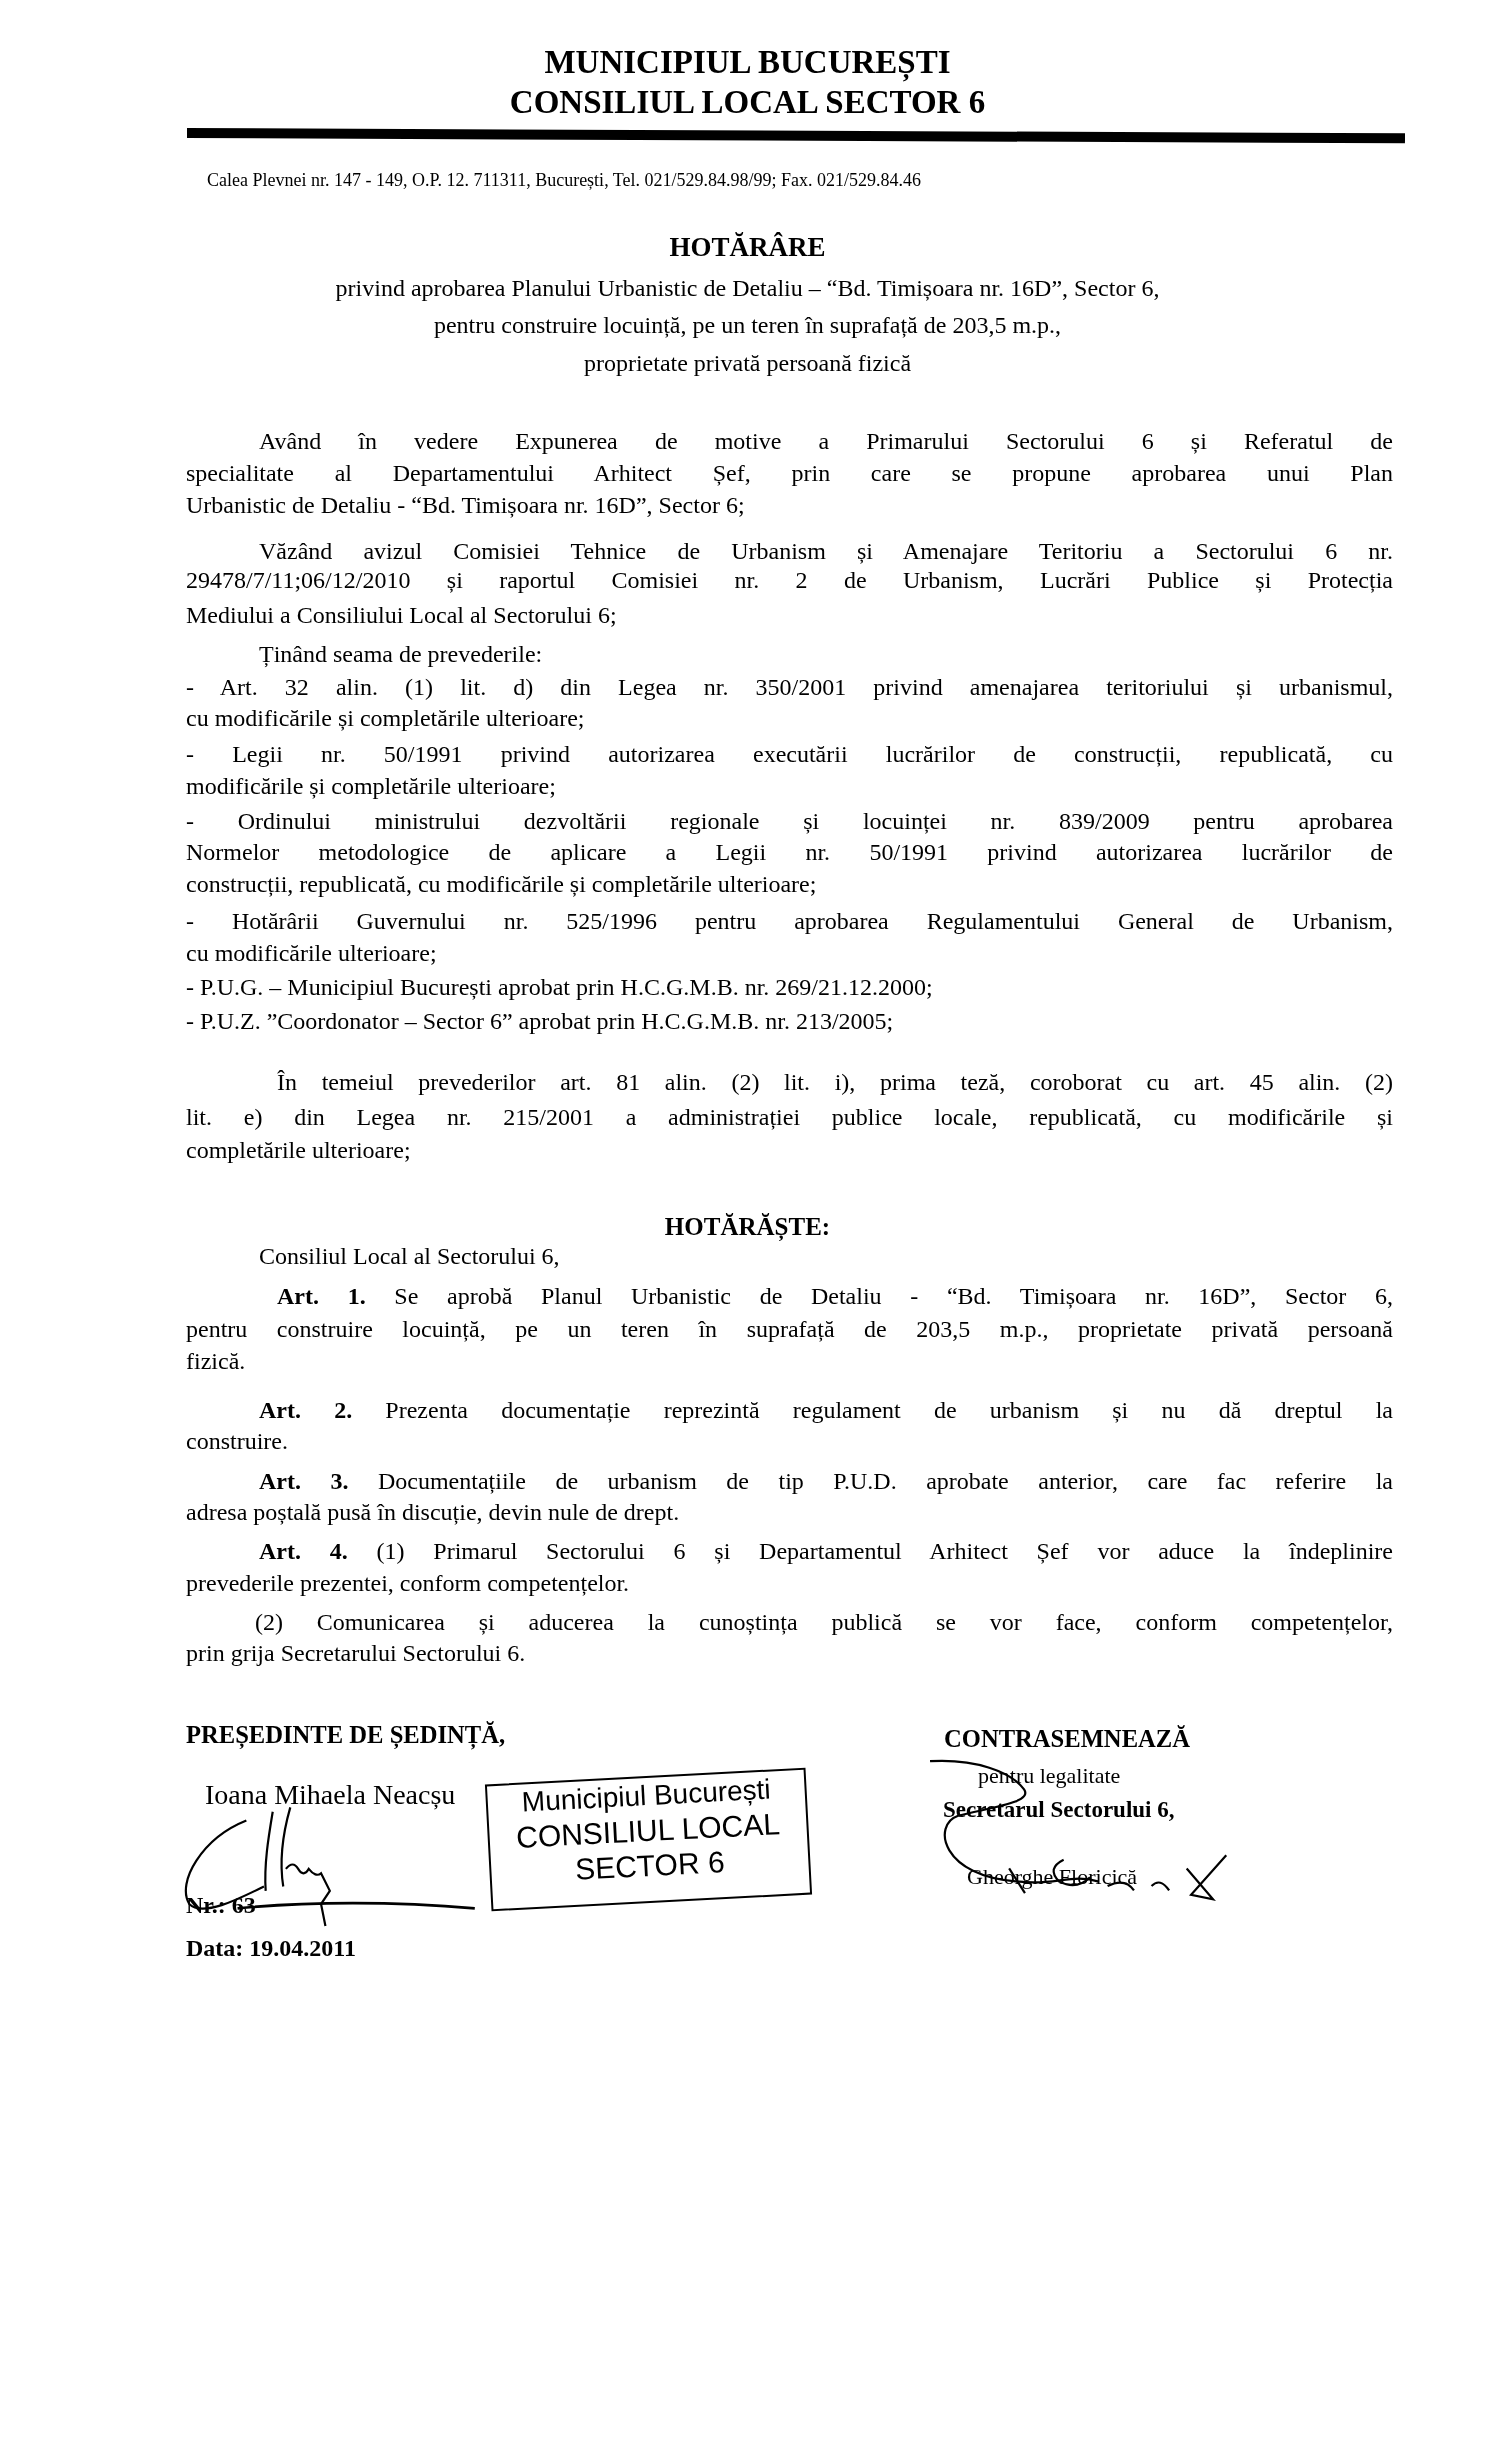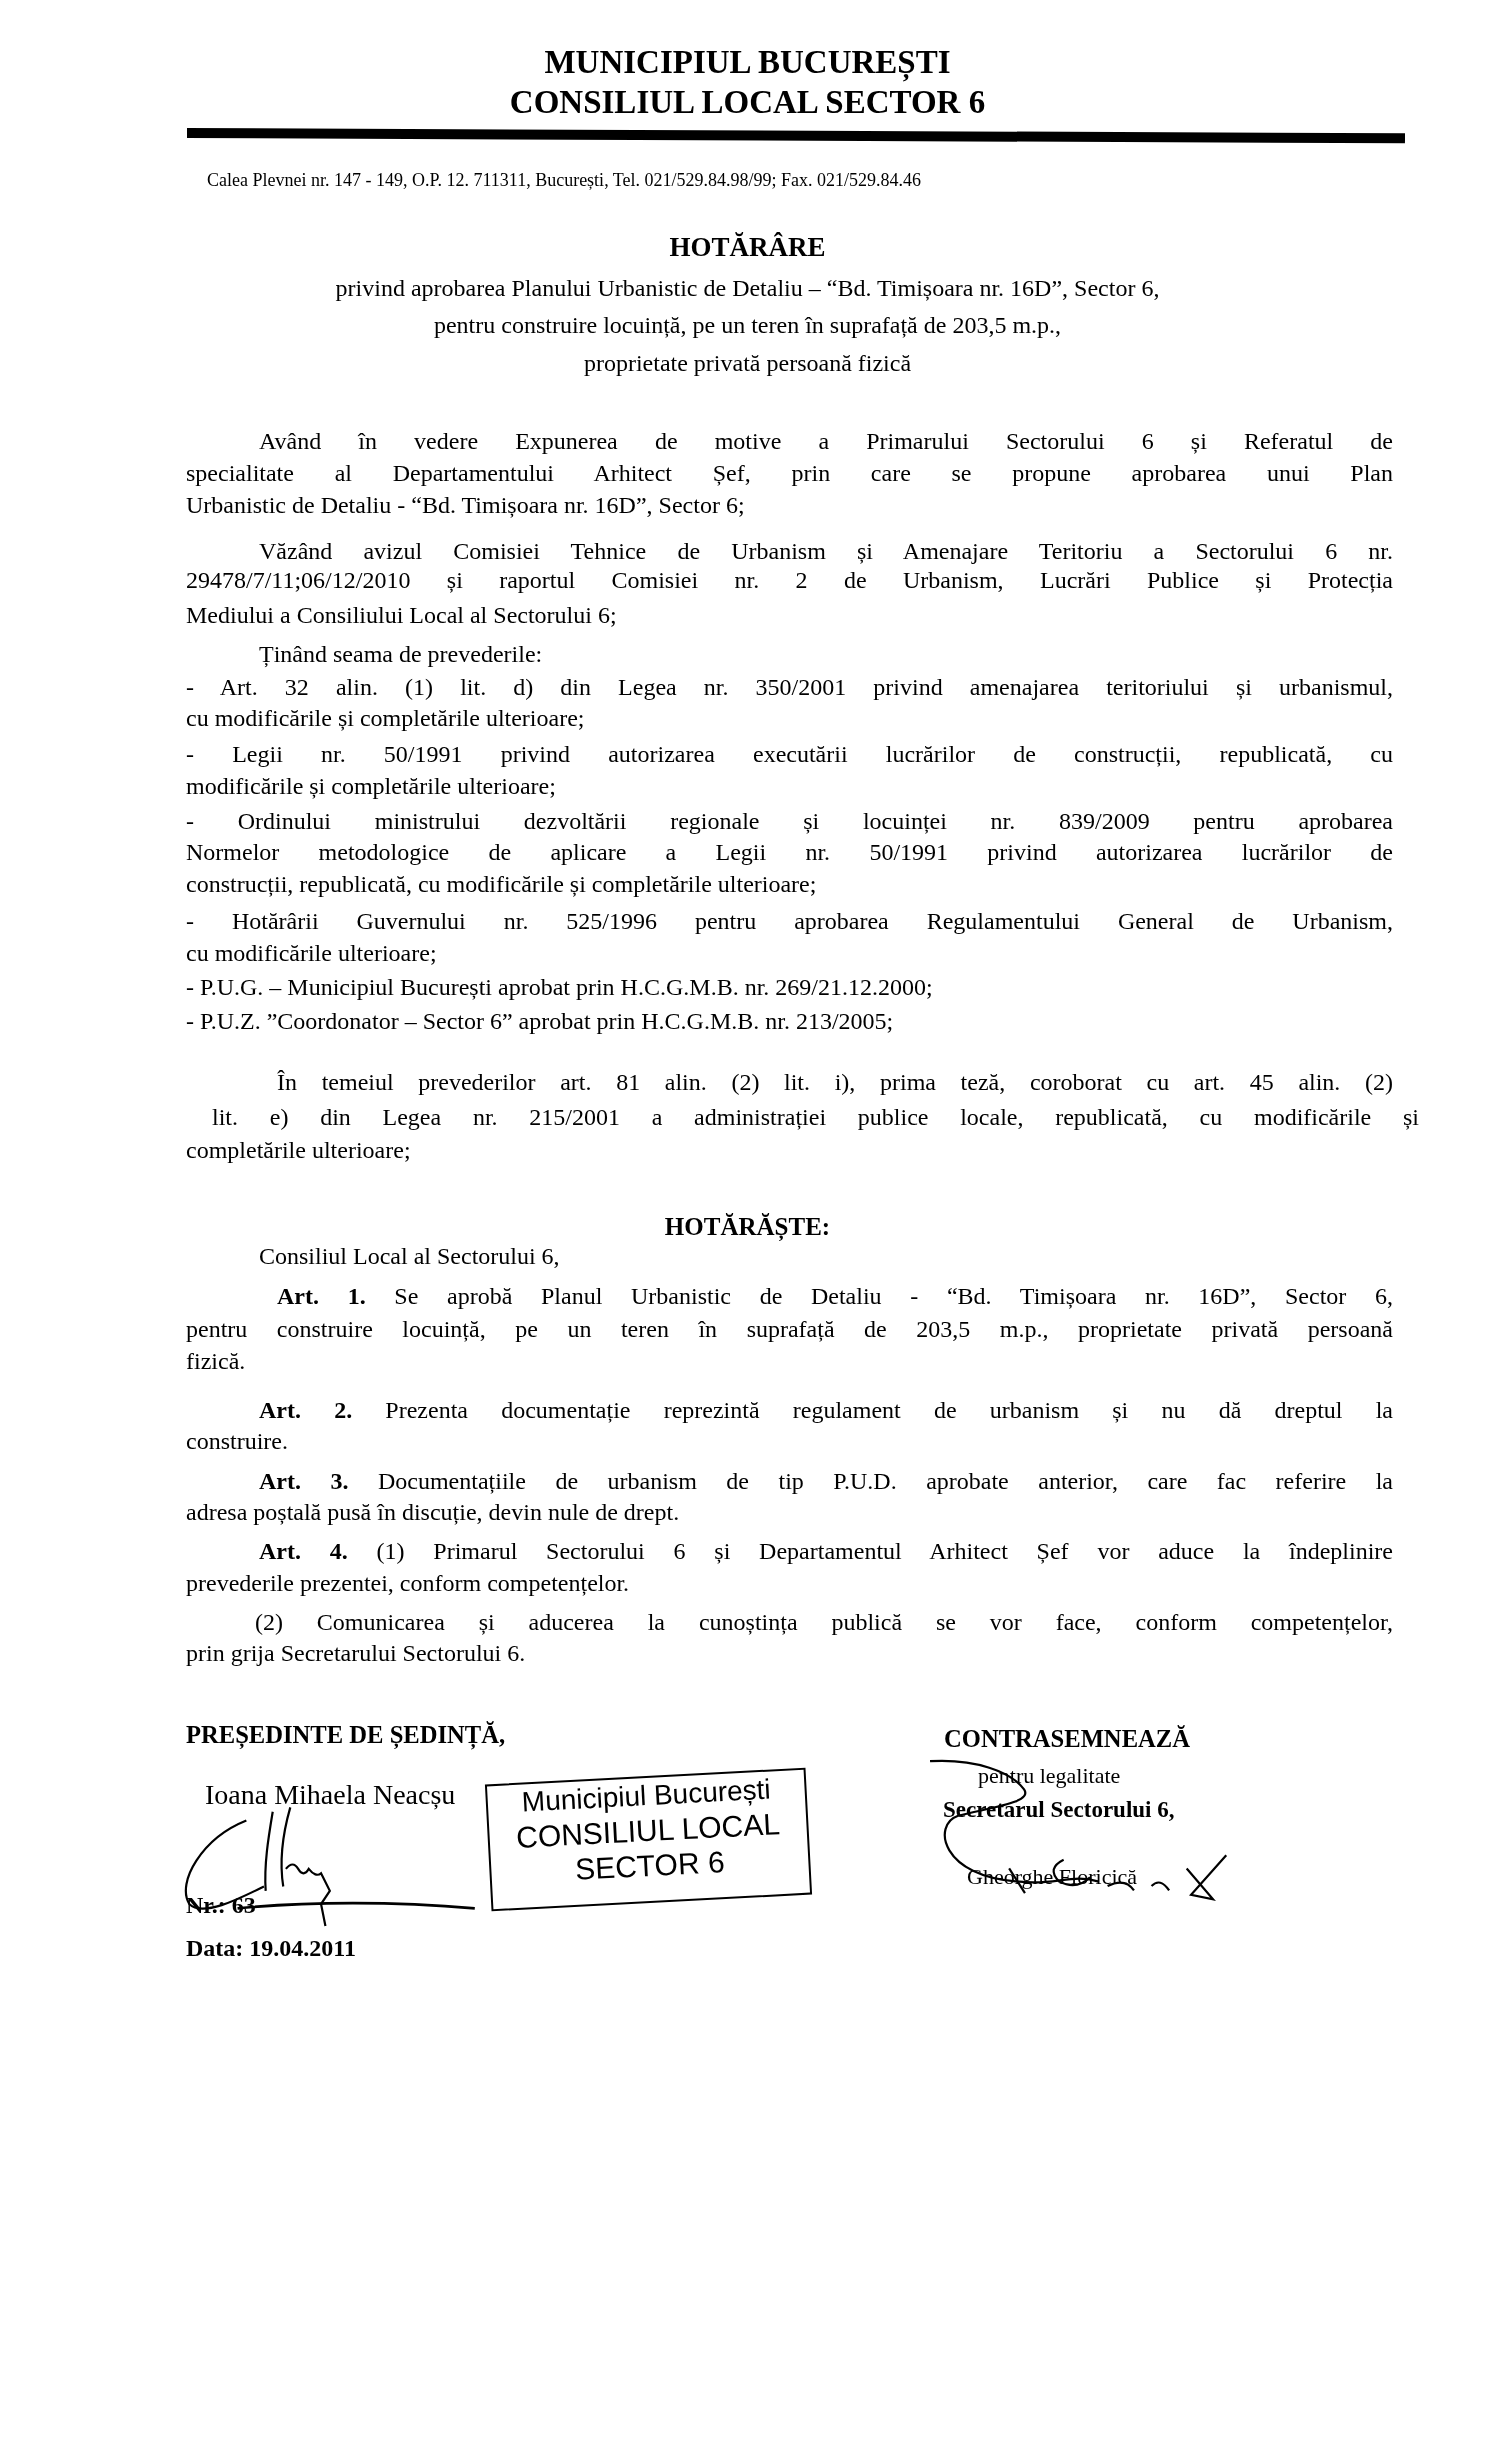--- a/index.html
+++ b/index.html
@@ -51,21 +51,21 @@
 <div class="ln left" style="top:773px;">modificările și completările ulterioare;</div>
 <div class="ln just" style="top:808px;">- Ordinului ministrului dezvoltării regionale și locuinței nr. 839/2009 pentru aprobarea</div>
 <div class="ln just" style="top:839px;">Normelor metodologice de aplicare a Legii nr. 50/1991 privind autorizarea lucrărilor de</div>
 <div class="ln left" style="top:871px;">construcții, republicată, cu modificările și completările ulterioare;</div>
 <div class="ln just" style="top:908px;">-  Hotărârii Guvernului nr. 525/1996 pentru aprobarea Regulamentului General de Urbanism,</div>
 <div class="ln left" style="top:940px;">cu modificările ulterioare;</div>
 <div class="ln left" style="top:974px;">- P.U.G. – Municipiul București aprobat prin H.C.G.M.B. nr. 269/21.12.2000;</div>
 <div class="ln left" style="top:1008px;">- P.U.Z. ”Coordonator – Sector 6” aprobat prin H.C.G.M.B. nr. 213/2005;</div>
 
 <div class="ln" style="left:277px; width:1116px; top:1069px; text-align:justify; text-align-last:justify;">În temeiul prevederilor art. 81 alin. (2) lit. i), prima teză, coroborat cu art. 45 alin. (2)</div>
-<div class="ln just" style="top:1104px;margin-left:26px;">lit. e) din Legea nr. 215/2001 a administrației publice locale, republicată, cu modificările și</div>
+<div class="ln just" style="top:1104px;">lit. e) din Legea nr. 215/2001 a administrației publice locale, republicată, cu modificările și</div>
 <div class="ln left" style="top:1137px;">completările ulterioare;</div>
 <div class="ln ind" style="top:1219px;margin-top:24px;">Consiliul Local al Sectorului 6,</div>
 
 <div class="ln center b" style="top:1214px; font-size:25px;">HOTĂRĂȘTE:</div>
 
 <div class="ln" style="left:277px; width:1116px; top:1283px; text-align:justify; text-align-last:justify;">
   <span class="b">Art. 1.</span><span> Se aprobă Planul Urbanistic de Detaliu - “Bd. Timișoara nr. 16D”, Sector 6,</span>
 </div>
 <div class="ln just" style="top:1316px;">pentru construire locuință, pe un teren în suprafață de 203,5 m.p., proprietate privată persoană</div>
 <div class="ln left" style="top:1348px;">fizică.</div>

